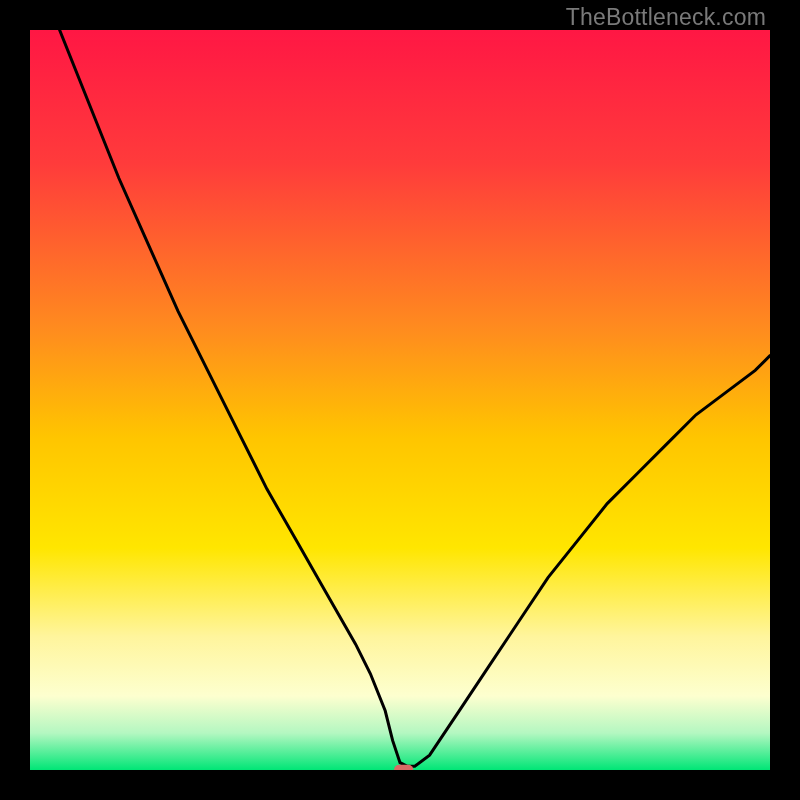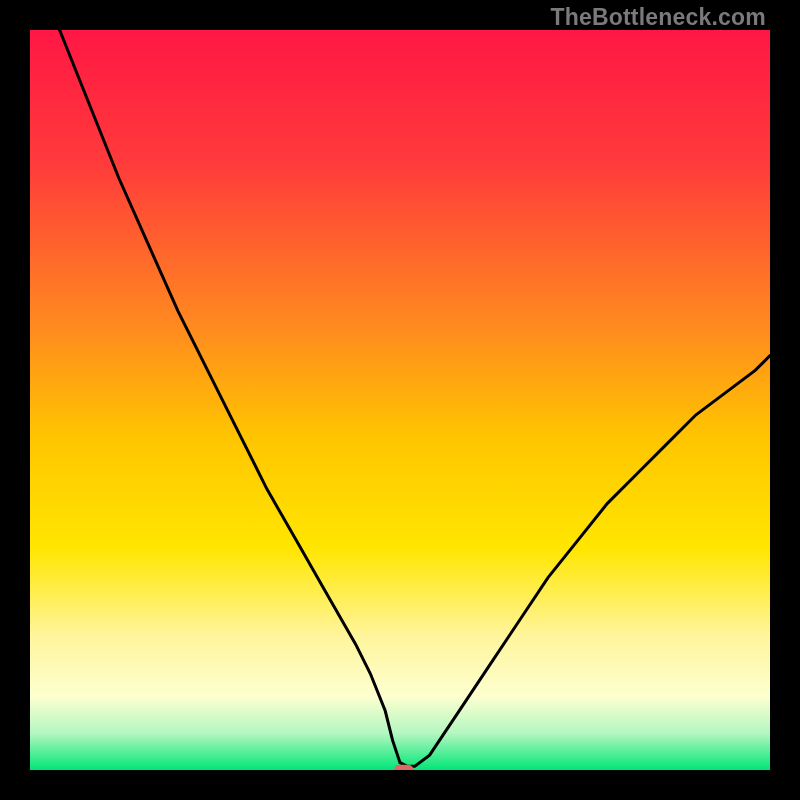--- a/index.html
+++ b/index.html
@@ -25,21 +25,21 @@
     top: 0;
     width: 740px;
     height: 740px;
   }
   .watermark {
     position: absolute;
     top: 4px;
     right: 34px;
     color: #7a7a7a;
     font-size: 23px;
-    font-weight: 700;
+    font-weight: 400;
     letter-spacing: 0.2px;
   }
   svg {
     display: block;
   }
 </style>
 </head>
 <body>
 
 <div class="watermark">TheBottleneck.com</div>

